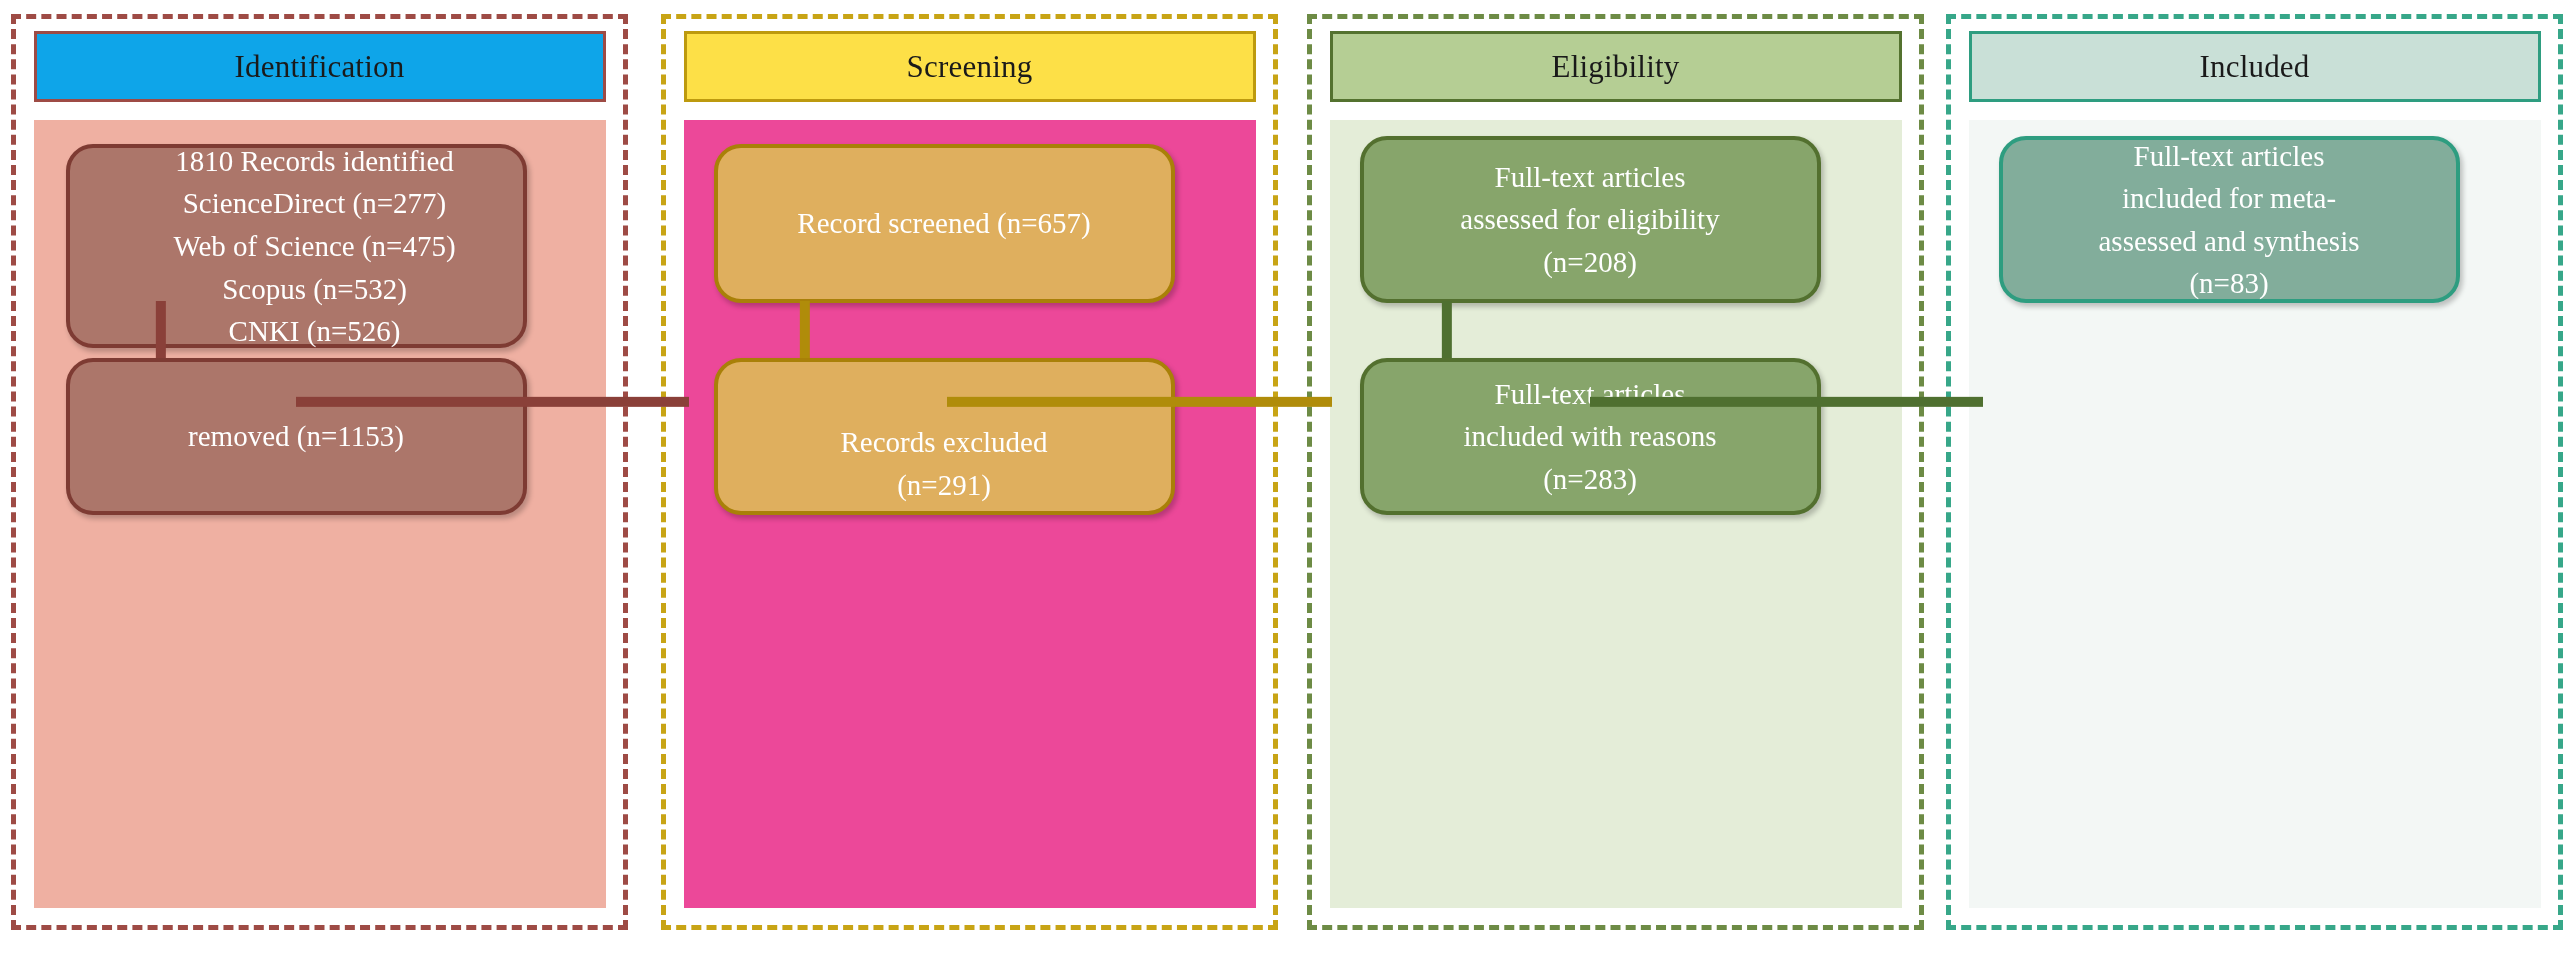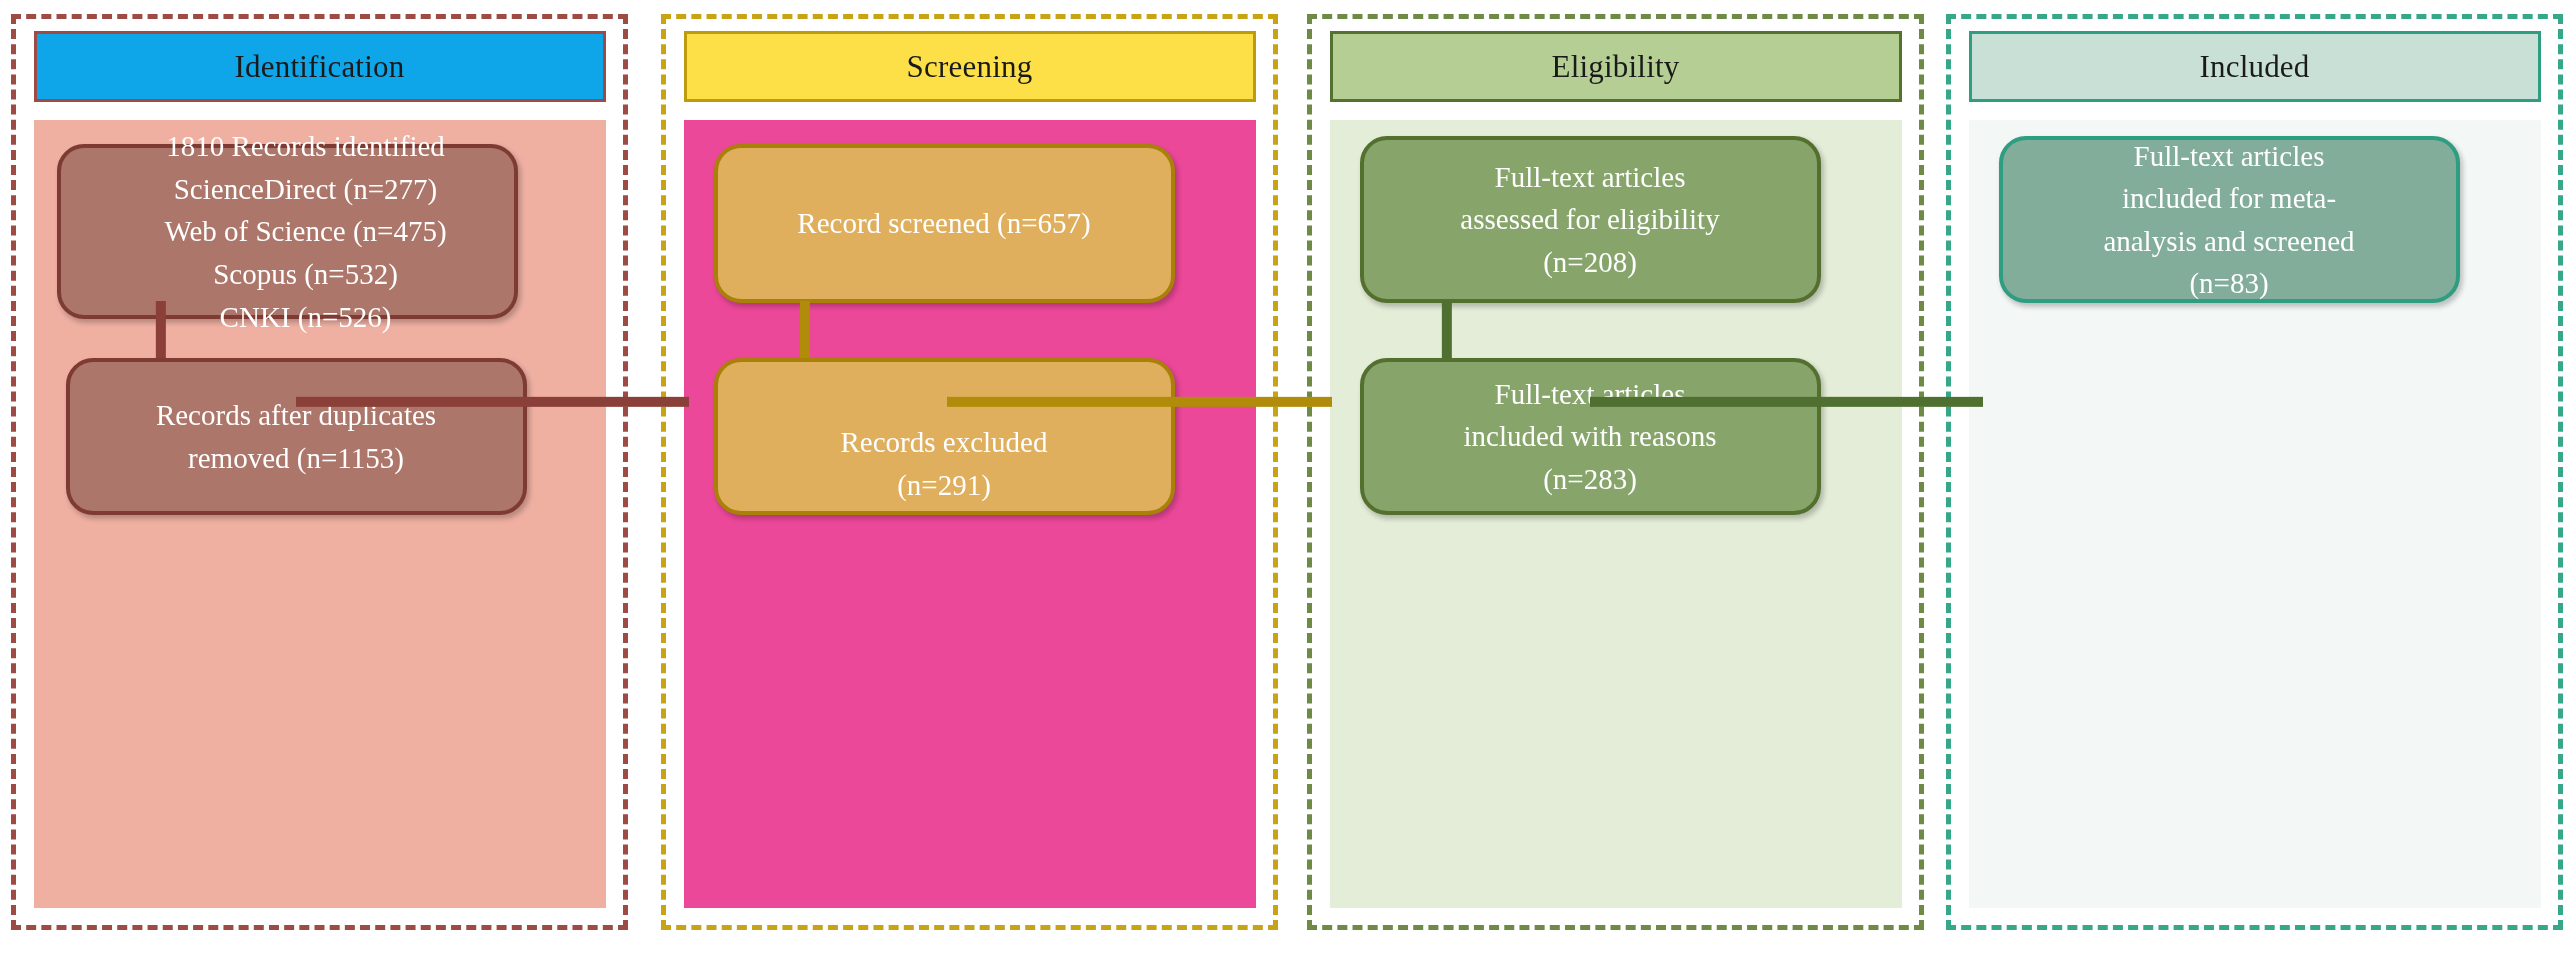--- a/index.html
+++ b/index.html
@@ -89,21 +89,21 @@
     padding: 4.8px 11px;
   }
   .node .line { display: block; white-space: nowrap; }
 
   .node.red   { background: #AC766A; border-color: #7E3B33; }
   .node.gold  { background: #DFAF5E; border-color: #A98008; }
   .node.green { background: #87A56B; border-color: #53702F; }
   .node.teal  { background: #82AD9B; border-color: #2E9D80; }
 
   
-  .node.n-identified { left: 23px;  top: 24px;  width: 461px; height: 175px; padding-left: 48px; }
+  .node.n-identified { left: 32px;  top: 24px;  width: 461px; height: 204px; padding-left: 48px; }
   .node.n-dedup      { left: 32px;  top: 238px; width: 461px; height: 157px; }
   .node.n-screened   { left: 30px;  top: 24px;  width: 461px; height: 159px; }
   .node.n-excluded   { left: 30px;  top: 238px; width: 461px; height: 157px; justify-content: flex-end; }
   .node.n-assessed   { left: 30px;  top: 16px;  width: 461px; height: 167px; }
   .node.n-reasons    { left: 30px;  top: 238px; width: 461px; height: 157px; }
   .node.n-included   { left: 30px;  top: 16px;  width: 461px; height: 167px; }
 
   
   .arrow { position: absolute; }
 
@@ -181,21 +181,20 @@
 
       <div class="node red n-identified">
         <span class="line">1810 Records identified</span>
         <span class="line">ScienceDirect (n=277)</span>
         <span class="line">Web of Science (n=475)</span>
         <span class="line">Scopus (n=532)</span>
         <span class="line">CNKI (n=526)</span>
       </div>
 
       <div class="node red n-dedup">
-        <span class="line">Records after duplicates</span>
         <span class="line">removed (n=1153)</span>
       </div>
 
     </div>
   </div>
 
   <div class="stage screening">
     <div class="stage-header">Screening</div>
     <div class="stage-panel">
 
@@ -230,21 +229,21 @@
     </div>
   </div>
 
   <div class="stage included">
     <div class="stage-header">Included</div>
     <div class="stage-panel">
 
       <div class="node teal n-included">
         <span class="line">Full-text articles</span>
         <span class="line">included for meta-</span>
-        <span class="line">analysis and screened</span>
+        <span class="line">assessed and synthesis</span>
         <span class="line">(n=83)</span>
       </div>
 
     </div>
   </div>
 
   <div class="arrow h c-red a-ident-screen">
     <div class="shaft"></div>
     <div class="head"></div>
   </div>

